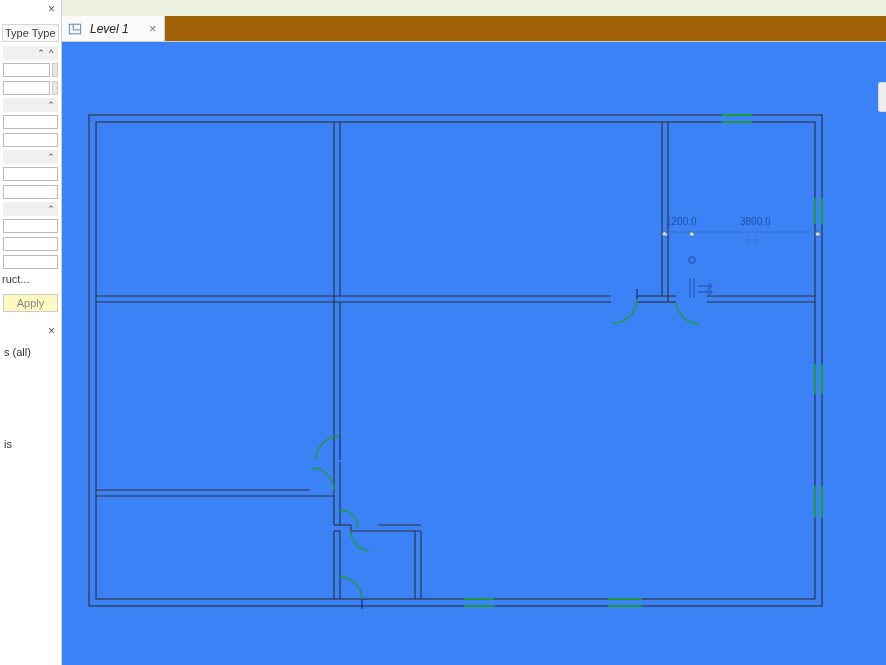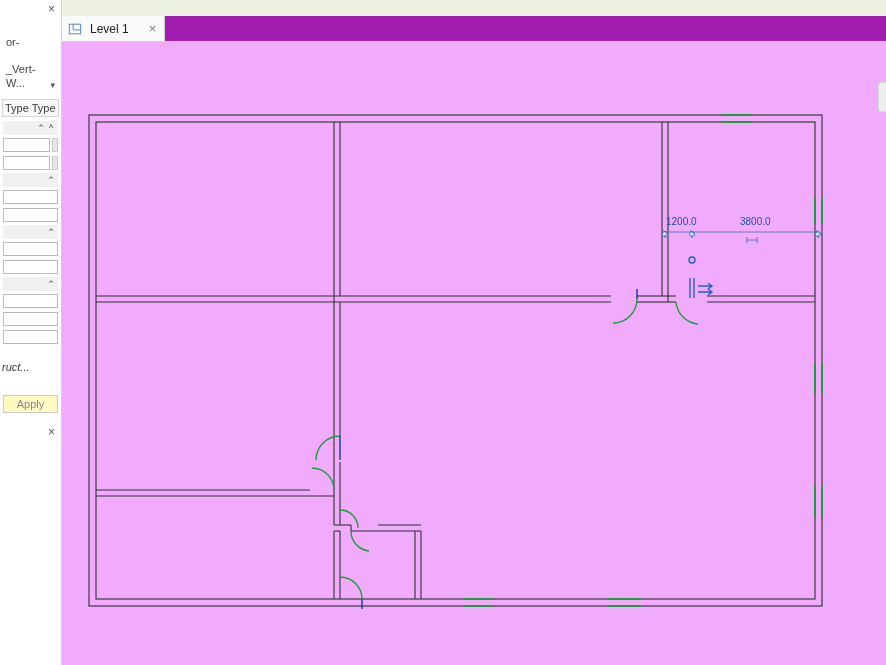--- a/index.html
+++ b/index.html
@@ -35,52 +35,53 @@
     .section-head {
       display: flex; align-items: center; justify-content: flex-end;
       background: #f0f0f0; height: 14px; padding-right: 2px;
     }
     .chevrons { font-size: 9px; color: #444; display: inline-block; width: 10px; text-align: center; }
     .field-row { display: flex; align-items: center; height: 16px; gap: 2px; }
     .field-row .cell {
       flex: 1; height: 14px; border: 1px solid #bbb; background: #fff;
     }
     .field-row .scrl { width: 6px; height: 14px; background: #e7e7e7; border: 1px solid #c7c7c7; }
-    .ruct-row { padding: 16px 2px; overflow: hidden; white-space: nowrap; font-style: italic; }
+    .ruct-row { padding: 3px 2px; overflow: hidden; white-space: nowrap; }
     .btn-apply {
       margin: 6px 3px; padding: 2px 6px; background: #fef9c3; border: 1px solid #ccc;
       text-align: center; color: #888; cursor: default;
     }
 
     
     .browser-close { margin-top: 4px; }
     .browser-body { padding: 6px 4px; color: #333; }
     .browser-body .line2 { margin-top: 80px; }
 
     
     .doc-col { flex: 1; display: flex; flex-direction: column; }
     .green-strip { height: 16px; background: #ecf1e0; }
     .tabbar {
-      height: 26px; background: #a21caf; display: flex; align-items: stretch;
+      height: 26px; background: #a16207; display: flex; align-items: stretch;
       border-bottom: 1px solid #cfcfcf;
+      font-style: italic;
     }
     .doc-tab {
       display: flex; align-items: center; gap: 8px; padding: 0 8px 0 6px;
       background: #fafafa; border-right: 1px solid #cfcfcf;
     }
     .doc-tab .icon {
       width: 14px; height: 14px; display: inline-flex; align-items: center;
       justify-content: center;
     }
     .doc-tab .icon svg { width: 14px; height: 14px; }
     .doc-tab .lbl { font-size: 12px; color: #222; }
     .doc-tab .tab-x { font-family: Arial; color: #777; font-size: 13px; padding-left: 12px; }
 
     
-    .canvas { flex: 1; background: #f0abfc; position: relative; overflow: hidden; }
+    .canvas { flex: 1; background: #3b82f6; position: relative; overflow: hidden; }
     svg.plan { position: absolute; inset: 0; width: 100%; height: 100%; }
 
     .right-sliver {
       position: absolute; right: 0; top: 40px; width: 8px; height: 30px;
       background: #eee; border: 1px solid #d9d9d9; border-right: none;
       border-radius: 3px 0 0 3px;
     }
 
     
     .dim-txt { font-size: 10px; fill: #2050a8; font-family: Arial; }
@@ -89,27 +90,20 @@
 </head>
 <body>
 
 <div class="body-inner">
 
   <div class="palette">
     <div class="close-row">
       <span>×</span>
     </div>
 
-    <div class="type-name">
-      <span>
-        <span>or-</span><br>
-        <span>_Vert-W...</span>
-      </span>
-      <span class="dd">▾</span>
-    </div>
 
     <div class="edit-type-row">
       <span class="lbl">Type Type</span>
     </div>
 
     <div class="param-grid">
       <div class="section-head">
         <span class="chevrons">⌃</span>
         <span class="chevrons">^</span>
       </div>
@@ -155,20 +149,24 @@
         <div class="cell"></div>
       </div>
     </div>
 
     <div class="ruct-row">ruct...</div>
 
     <div class="btn-apply">Apply</div>
 
     <div class="close-row browser-close">
       <span>×</span>
+    </div>
+    <div class="browser-body">
+      <div class="line1">s (all)</div>
+      <div class="line2">is</div>
     </div>
   </div>
 
   <div class="doc-col">
     <div class="green-strip"></div>
 
     <div class="tabbar">
       <div class="doc-tab">
         <span class="icon">
           <svg viewBox="0 0 16 16">

